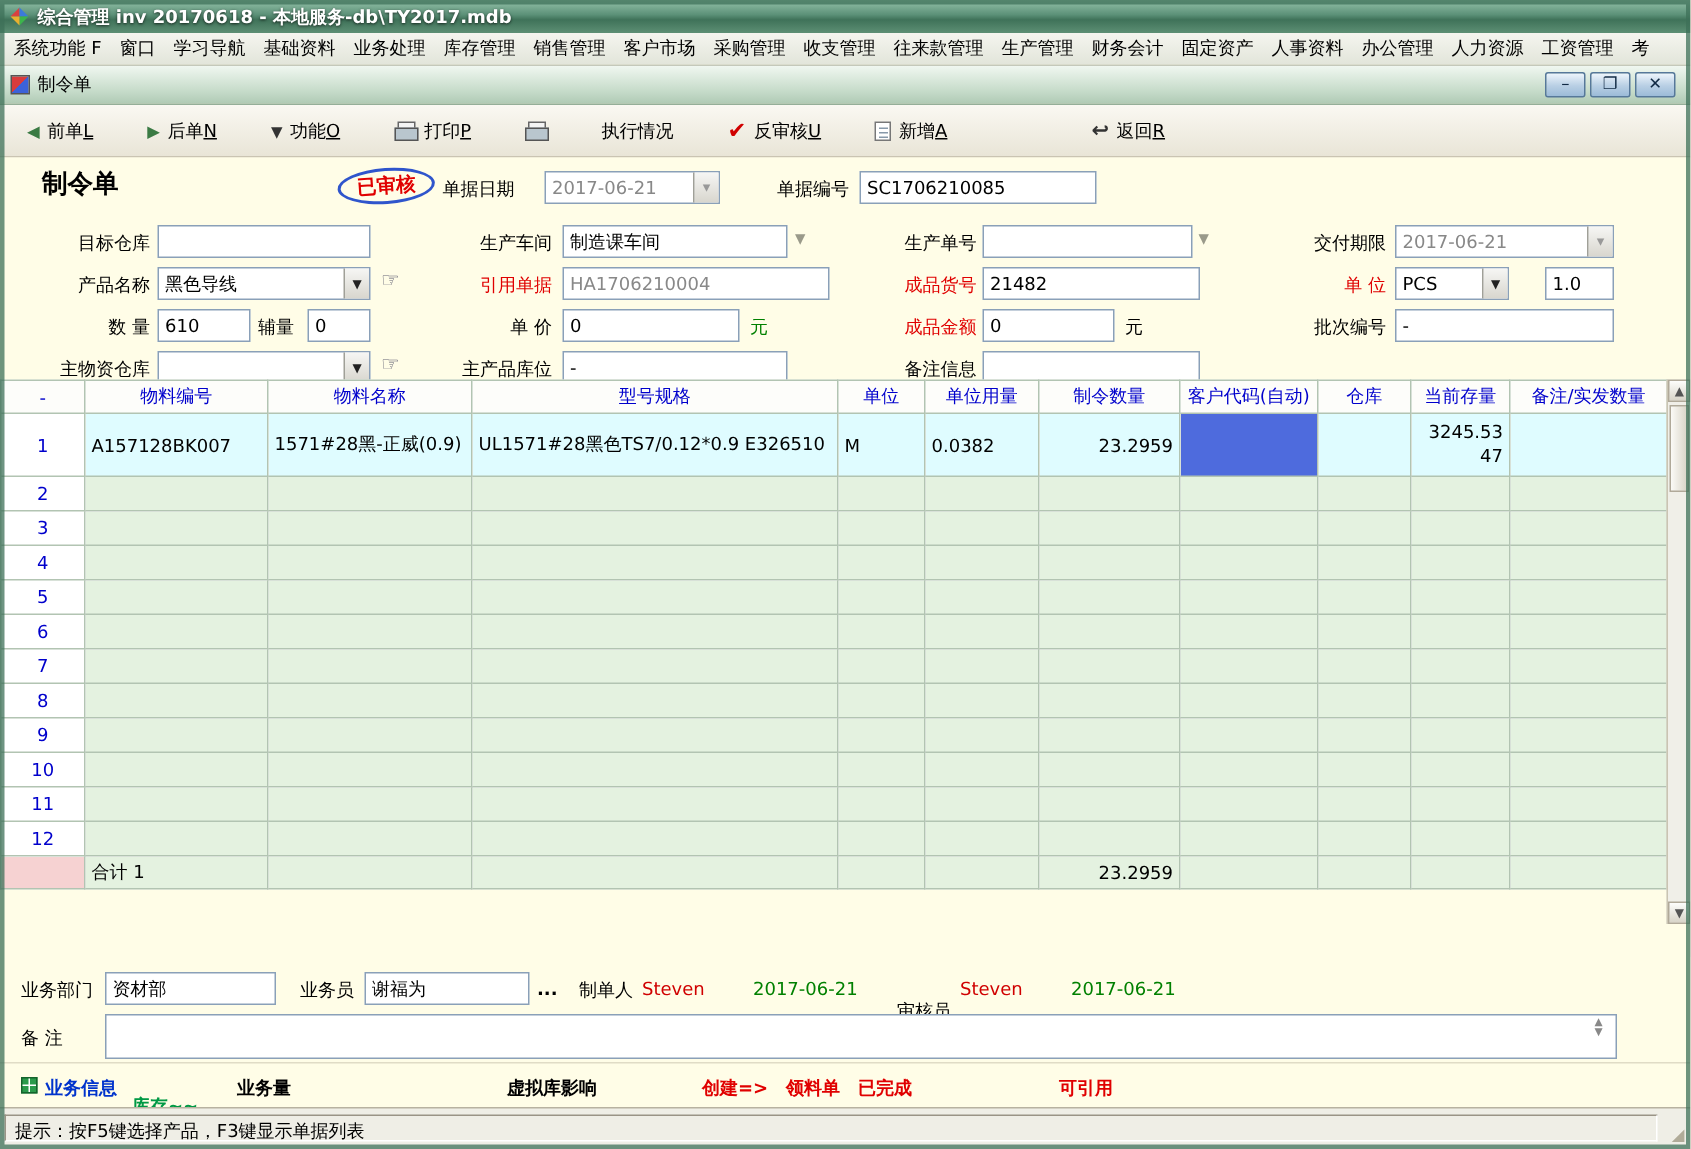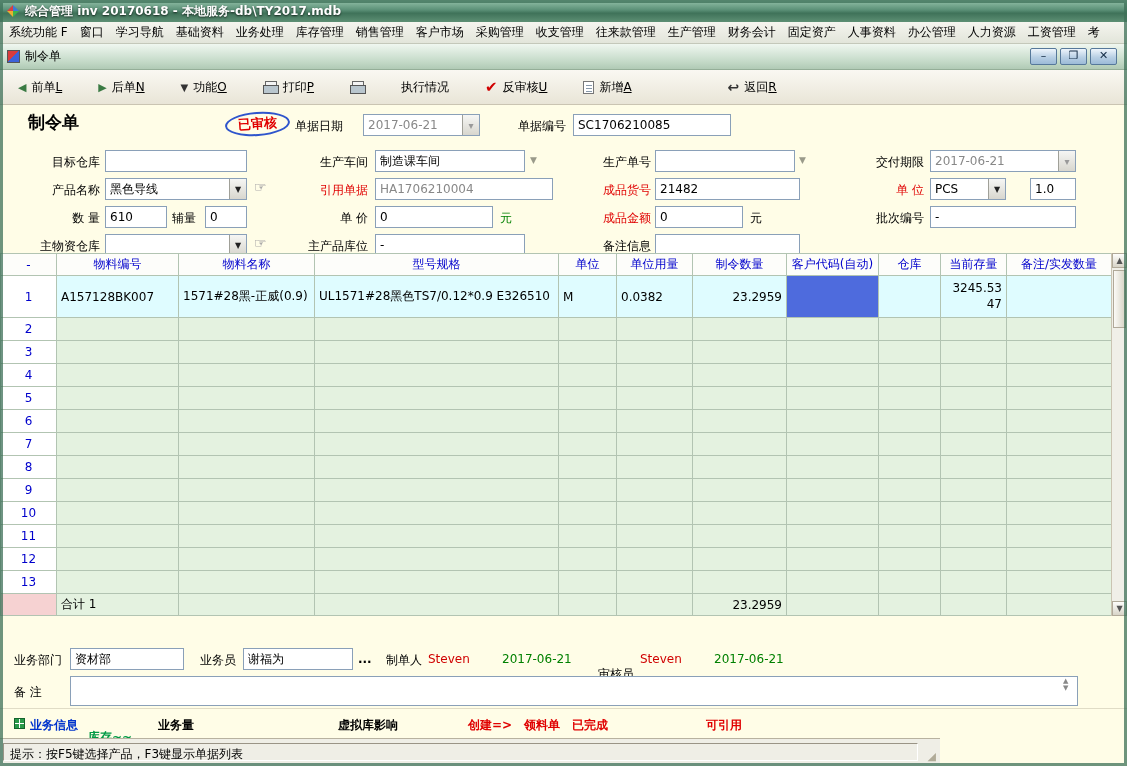--- a/index.html
+++ b/index.html
@@ -94,21 +94,21 @@
   #remark-arrows { position:absolute; left:1063px; top:40px; font-size:7px; line-height:7px; color:#888; text-align:center; }
 
   
   #bottombar { position:absolute; left:0; top:708px; width:1127px; height:30px; background:var(--form-bg,#fffde7); border-top:1px solid #e0dcc6; }
   .bb-item { position:absolute; top:8px; white-space:nowrap; cursor:pointer; font-weight:bold; font-size:12px; }
   .bb-icon { position:absolute; left:14px; top:9px; width:11px; height:11px; background:#2a9a4a; border:1px solid #14632c; }
   .bb-icon::before { content:""; position:absolute; left:4px; top:0; width:1px; height:9px; background:#fff; }
   .bb-icon::after { content:""; position:absolute; left:0; top:4px; width:9px; height:1px; background:#fff; }
 
   
-  #statusbar { position:absolute; left:0; top:738px; width:940px; height:28px; background:#efeee6; border-top:1px solid #b8b2a0; }
+  #statusbar { position:absolute; left:0; top:738px; width:1127px; height:28px; background:#efeee6; border-top:1px solid #b8b2a0; }
   #status-panel { position:absolute; left:3px; top:4px; right:22px; bottom:5px;
     border:1px solid; border-color:#9a9486 #ffffff #ffffff #9a9486; padding:2px 6px; white-space:nowrap; overflow:hidden; }
   #grip { position:absolute; right:4px; bottom:3px; color:#b0ab98; font-size:11px; }
 </style>
 </head>
 <body>
 
 <div id="app">
 
   <div id="titlebar">
@@ -435,33 +435,20 @@
           <td class="cell gn"></td>
           <td class="cell gn"></td>
           <td class="cell gn"></td>
           <td class="cell gn"></td>
           <td class="cell gn"></td>
           <td class="cell gn"></td>
           <td class="cell gn"></td>
           <td class="cell gn"></td>
           <td class="cell gn"></td>
         </tr>
-        <tr style="height:23px">
-          <td class="rn">13</td>
-          <td class="cell gn"></td>
-          <td class="cell gn"></td>
-          <td class="cell gn"></td>
-          <td class="cell gn"></td>
-          <td class="cell gn"></td>
-          <td class="cell gn"></td>
-          <td class="cell gn"></td>
-          <td class="cell gn"></td>
-          <td class="cell gn"></td>
-          <td class="cell gn"></td>
-        </tr>
         <tr style="height:22px">
           <td class="rn pink"></td>
           <td class="cell gn">合计 1</td>
           <td class="cell gn"></td>
           <td class="cell gn"></td>
           <td class="cell gn"></td>
           <td class="cell gn"></td>
           <td class="cell gn ar">23.2959</td>
           <td class="cell gn"></td>
           <td class="cell gn"></td>

